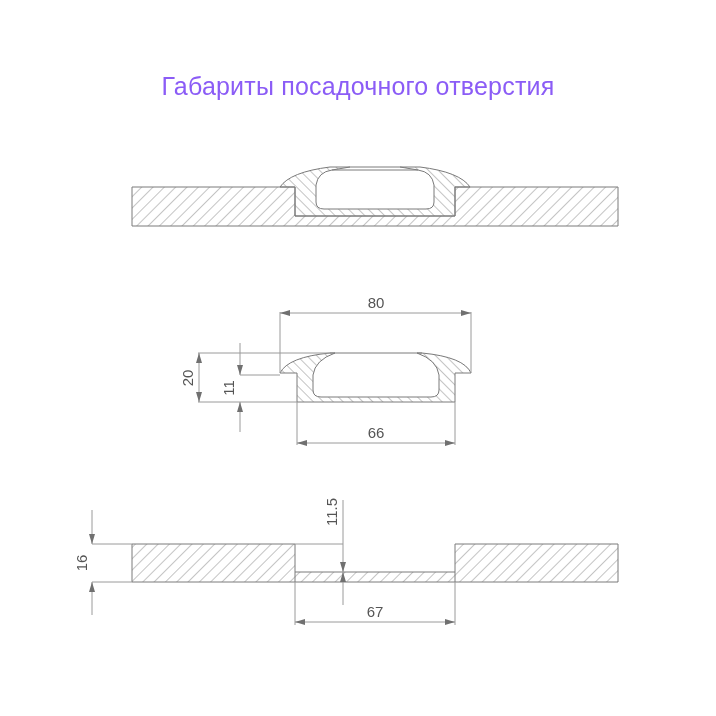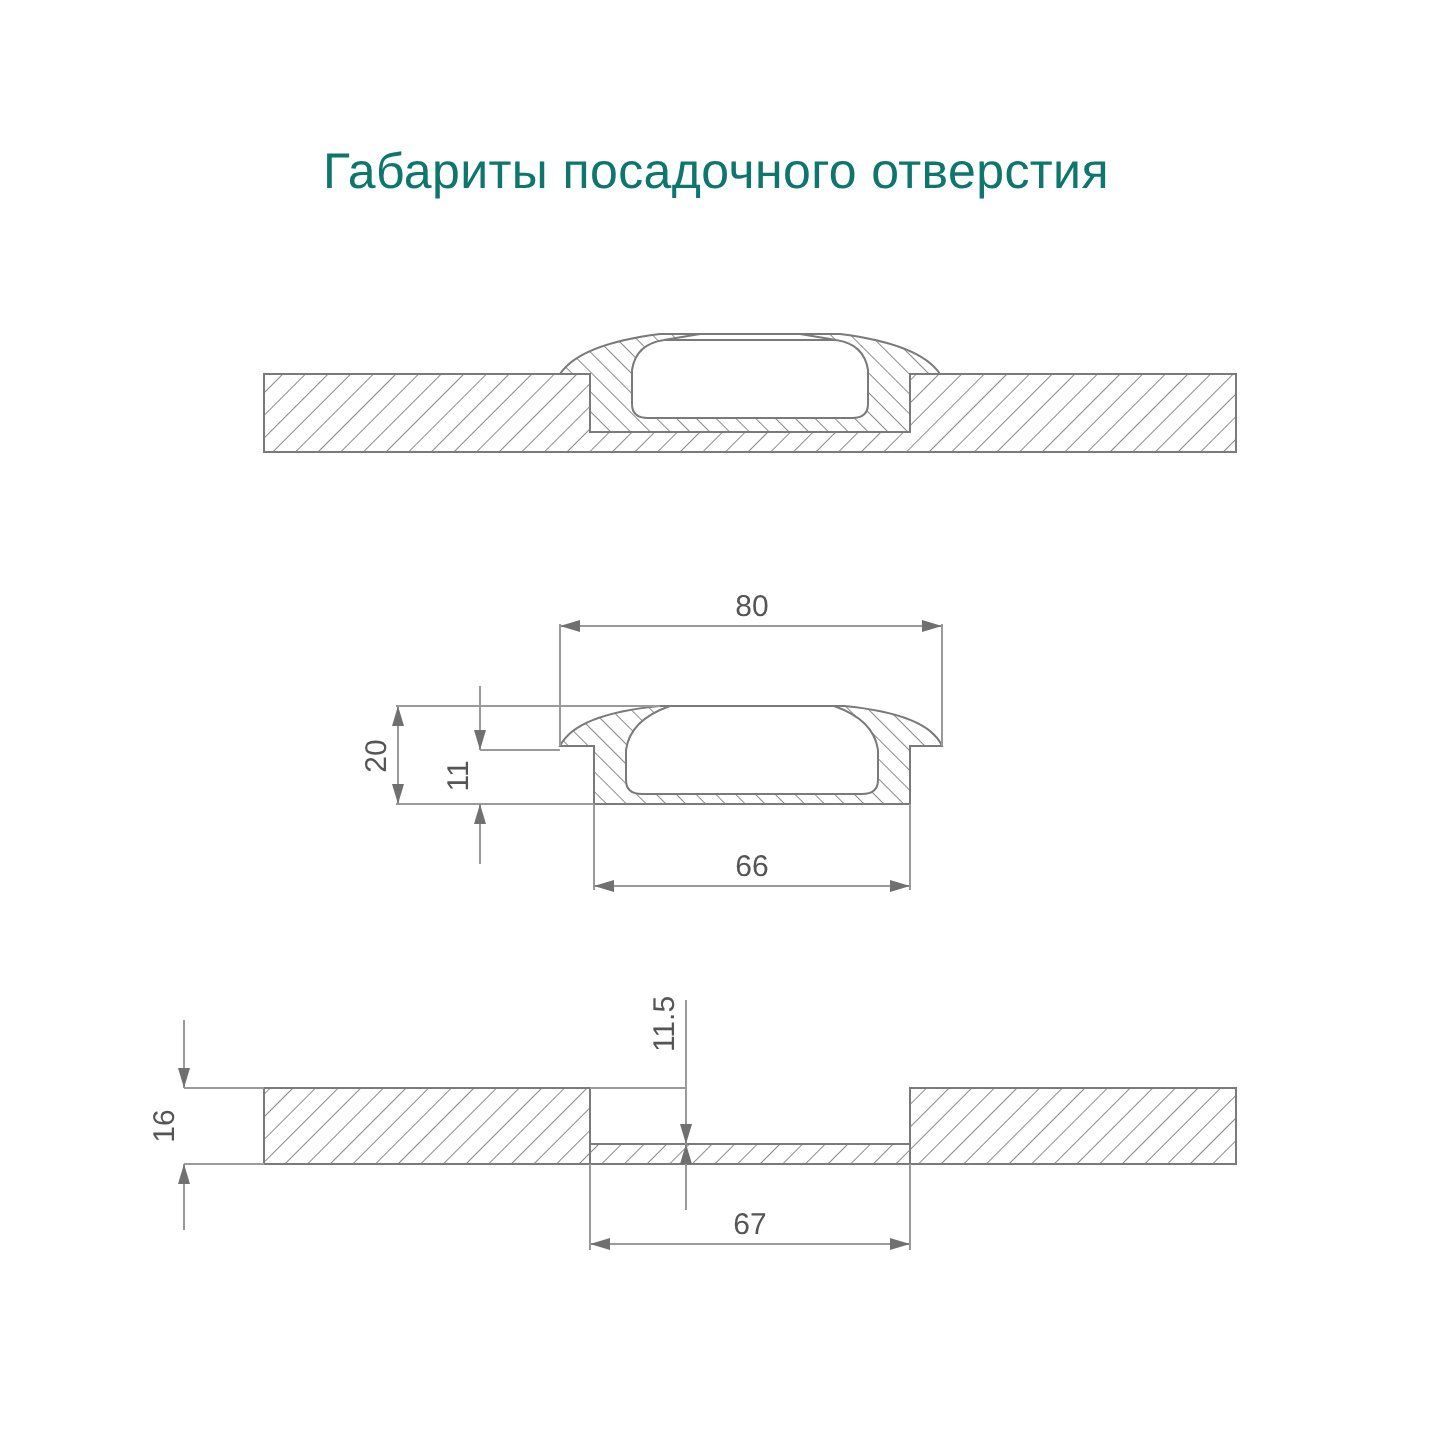--- a/index.html
+++ b/index.html
@@ -1,19 +1,19 @@
 <!DOCTYPE html>
 <html><head>
 <meta charset="utf-8">
 <style>
   html, body { margin: 0; padding: 0; background: #ffffff; }
   body { width: 716px; height: 716px; overflow: hidden; position: relative; }
   .title {
     position: absolute; left: 0; top: 72px; width: 716px; text-align: center;
-    font-family: "Liberation Sans", sans-serif; font-size: 25px; color: #0f766e;
+    font-family: "Liberation Sans", sans-serif; font-size: 25px; color: #8b5cf6;
     letter-spacing: 0.2px;
   }
   svg { position: absolute; left: 0; top: 0; }
   .dim { font-family: "Liberation Sans", sans-serif; font-size: 15px; fill: #555; }
 </style>
 </head>
 <body>
 
 <div class="title">Габариты посадочного отверстия</div>
 

